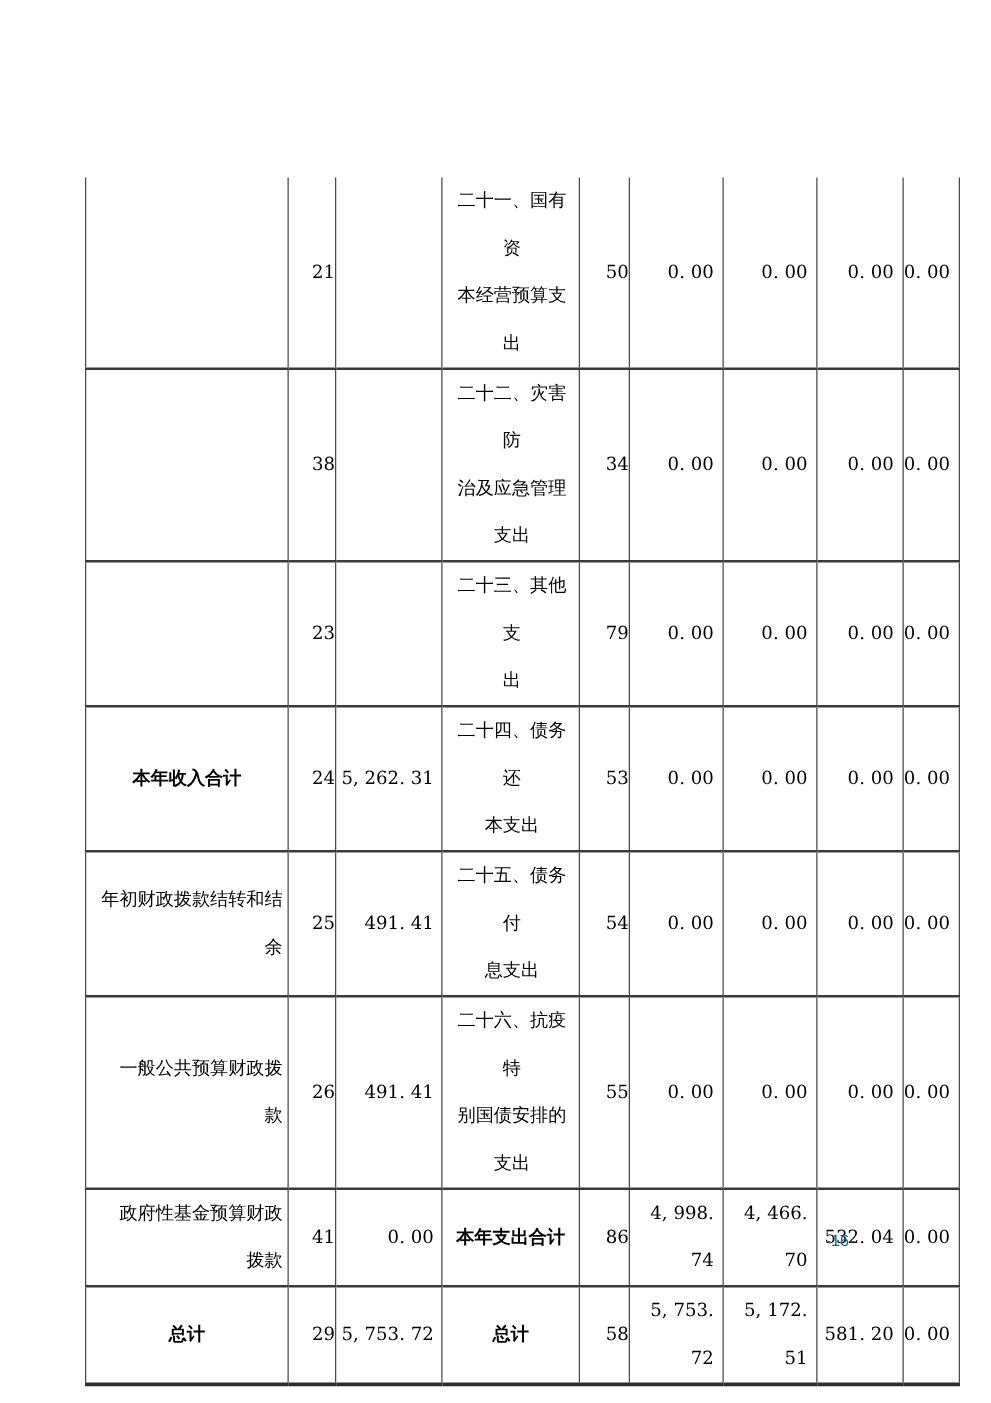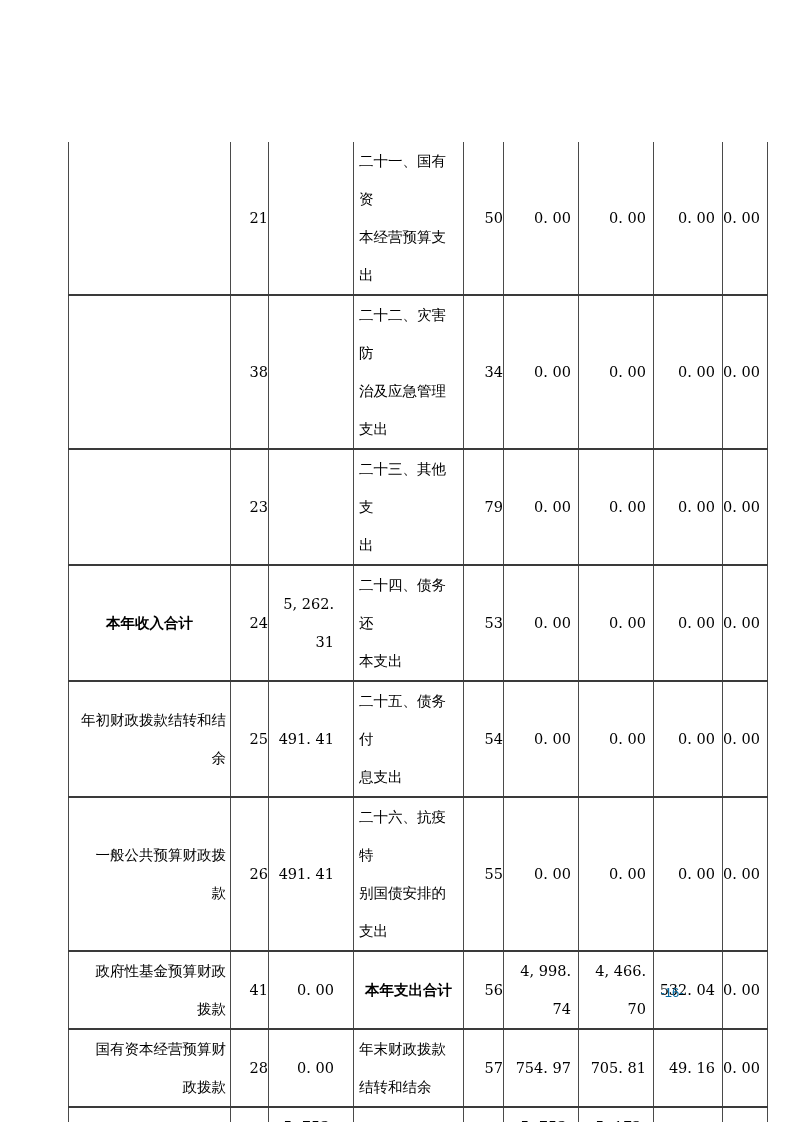--- a/index.html
+++ b/index.html
@@ -32,22 +32,22 @@
     color: #000000;
     overflow: hidden;
   }
   table.budget tr.r0 td { border-top: none; }
   table.budget td:last-child { border-right: 1.5px solid #4a4a4a; }
   table.budget tr:last-child td { border-bottom: 3px solid #2e2e2e; }
 
   
   td.ci { text-align: right; padding: 0 4px; white-space: pre-wrap; }   
   td.cn { text-align: right; }                                        
-  td.ca { text-align: right; padding-right: 19px; }                     
-  td.ce { text-align: left; padding-left: 5px; padding-right: 3px; white-space: pre-wrap; } 
+  td.ca { text-align: right; padding-right: 6px; }                     
+  td.ce { text-align: center; padding-left: 5px; padding-right: 3px; white-space: pre-wrap; } 
   td.cv { text-align: right; padding-right: 7px; }                     
   td.tot { text-align: center; font-weight: bold; white-space: normal; padding: 0 2px; margin-left: 45px; }
 
   
   tr.h114 { height: 114px; }
   tr.h117 { height: 117px; }
   tr.h75  { height: 75px; }
   tr.h74  { height: 74px; }
   tr.h78  { height: 78px; }
   tr.h115 { height: 115px; }
@@ -160,37 +160,24 @@
         <td class="cv">0. 00</td>
         <td class="cv">0. 00</td>
         <td class="cv">0. 00</td>
       </tr>
       <tr class="h77">
         <td class="ci">　政府性基金预算财政
 拨款</td>
         <td class="cn">41</td>
         <td class="ca">0. 00</td>
         <td class="ce tot">本年支出合计</td>
-        <td class="cn">56</td>
+        <td class="cn">86</td>
         <td class="cv">4, 998. 74</td>
         <td class="cv">4, 466. 70</td>
         <td class="cv">532. 04</td>
-        <td class="cv">0. 00</td>
-      </tr>
-      <tr class="h76">
-        <td class="ci">　国有资本经营预算财
-政拨款</td>
-        <td class="cn">28</td>
-        <td class="ca">0. 00</td>
-        <td class="ce">年末财政拨款
-结转和结余</td>
-        <td class="cn">57</td>
-        <td class="cv">754. 97</td>
-        <td class="cv">705. 81</td>
-        <td class="cv">49. 16</td>
         <td class="cv">0. 00</td>
       </tr>
       <tr class="h39">
         <td class="ci tot">总计</td>
         <td class="cn">29</td>
         <td class="ca">5, 753. 72</td>
         <td class="ce tot">总计</td>
         <td class="cn">58</td>
         <td class="cv">5, 753. 72</td>
         <td class="cv">5, 172. 51</td>

